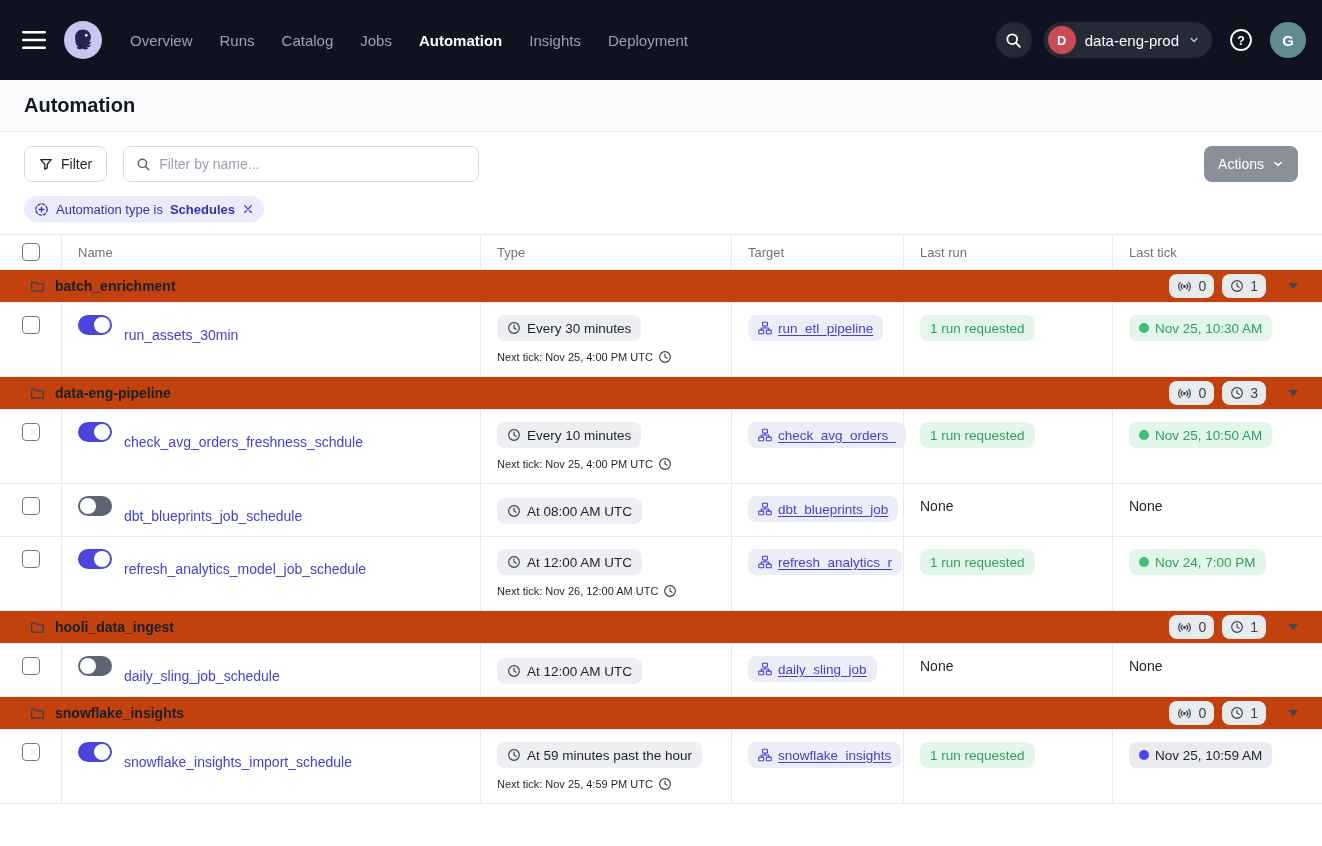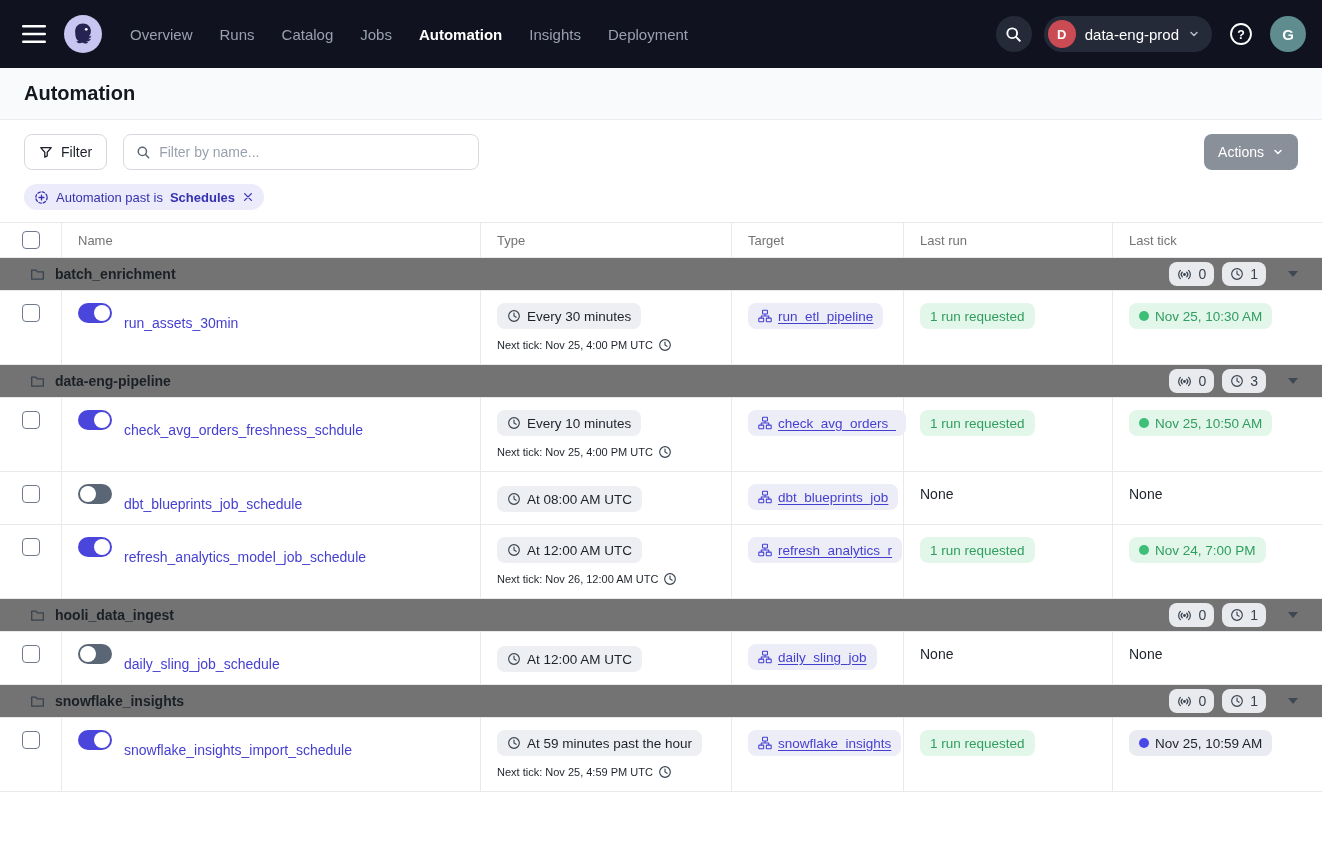--- a/index.html
+++ b/index.html
@@ -3,21 +3,21 @@
 <meta charset="utf-8">
 <style>
   * { box-sizing: border-box; margin: 0; padding: 0; }
   html,body { width:1322px; height:846px; overflow:hidden; background:#fff;
     font-family:"Liberation Sans","DejaVu Sans",sans-serif; color:#1C222B; }
   .icon svg { display:block; }
   button { font-family:inherit; border:none; background:none; cursor:pointer; }
   a { text-decoration:none; cursor:pointer; }
 
   
-  .topbar { height:68px; background:#10131F; display:flex; align-items:center; padding:0 16px; gap:10px; }
+  .topbar { height:80px; background:#10131F; display:flex; align-items:center; padding:0 16px; gap:10px; }
   .hamburger-btn { padding:6px; margin-right:2px; }
   .logo { width:38px; height:38px; border-radius:50%; background:#C9C5F1; display:flex; align-items:center; justify-content:center; }
   .main-nav { display:flex; gap:27px; margin-left:18px; }
   .nav-link { color:#99A0AF; font-size:15px; }
   .nav-link.active { color:#FFFFFF; font-weight:700; }
   .topbar-right { margin-left:auto; display:flex; align-items:center; gap:12px; }
   .circle-btn { width:36px; height:36px; border-radius:50%; background:#242A38; display:flex; align-items:center; justify-content:center; color:#fff; }
   .deploy-pill { height:36px; border-radius:18px; background:#242A38; display:flex; align-items:center; gap:9px; padding:0 12px 0 4px; color:#fff; }
   .deploy-initial { width:28px; height:28px; border-radius:50%; background:#CB4B55; color:#fff; font-size:13px; font-weight:700; display:flex; align-items:center; justify-content:center; }
   .deploy-name { font-size:15px; }
@@ -41,21 +41,21 @@
   .filter-chip .x { cursor:pointer; }
 
   
   .row-grid { display:grid; grid-template-columns:62px 419px 251px 172px 209px 1fr; }
   .cell { border-right:1px solid #E7E9EC; padding:12px 16px; min-width:0; }
   .cell:last-child { border-right:none; }
   .thead { border-bottom:1px solid #E7E9EC; }
   .thead .cell { padding:0 16px; height:34px; display:flex; align-items:center; font-size:13px; color:#737373; }
   .check-cell { display:flex; justify-content:center; padding-left:0; padding-right:0; }
   .checkbox { width:18px; height:18px; border:1.5px solid #6F7A88; border-radius:4px; background:#fff; display:inline-block; }
-  .group-row { height:33px; background:#737373; border-bottom:1px solid #E7E9EC; display:flex; align-items:center; padding:0 24px 0 30px; }
+  .group-row { height:33px; background:#c2410c; border-bottom:1px solid #E7E9EC; display:flex; align-items:center; padding:0 24px 0 30px; }
   .group-row .gname { font-size:14px; font-weight:700; color:#1B2026; margin-left:10px; }
   .group-row .icon { color:#39434F; }
   .gright { margin-left:auto; display:flex; align-items:center; gap:8px; }
   .badge { height:24px; border-radius:8px; background:#E8EAEE; display:inline-flex; align-items:center; gap:6px; padding:0 8px; font-size:14px; color:#39434F; }
   .caret { width:0; height:0; border-left:5px solid transparent; border-right:5px solid transparent; border-top:6px solid #3E4855; margin-left:14px; }
   .data-row { border-bottom:1px solid #E7E9EC; background:#fff; }
   .data-row.tall { min-height:70px; }
   .data-row.short { min-height:50px; }
   .check-cell.body { align-items:flex-start; padding-top:13px; }
   .name-cell { display:flex; gap:12px; align-items:flex-start; }
@@ -175,21 +175,21 @@
 </div>
 
 <div class="chip-row">
   <span class="filter-chip">
     <span class="icon">
       <svg width="15" height="15" viewBox="0 0 16 16" fill="none" stroke="currentColor" stroke-width="1.4" stroke-linecap="round">
           <circle cx="8" cy="8" r="6" stroke-dasharray="2.6 2.1"></circle>
           <path d="M8 5.4v5.2M5.4 8h5.2"></path>
         </svg>
     </span>
-    <span>Automation past is</span>
+    <span>Automation type is</span>
     <b>Schedules</b>
     <span class="icon x">
       <svg width="12" height="12" viewBox="0 0 16 16" fill="none" stroke="currentColor" stroke-width="1.7" stroke-linecap="round">
           <path d="M3.5 3.5l9 9M12.5 3.5l-9 9"></path>
         </svg>
     </span>
   </span>
 </div>
 
 <div class="table">

